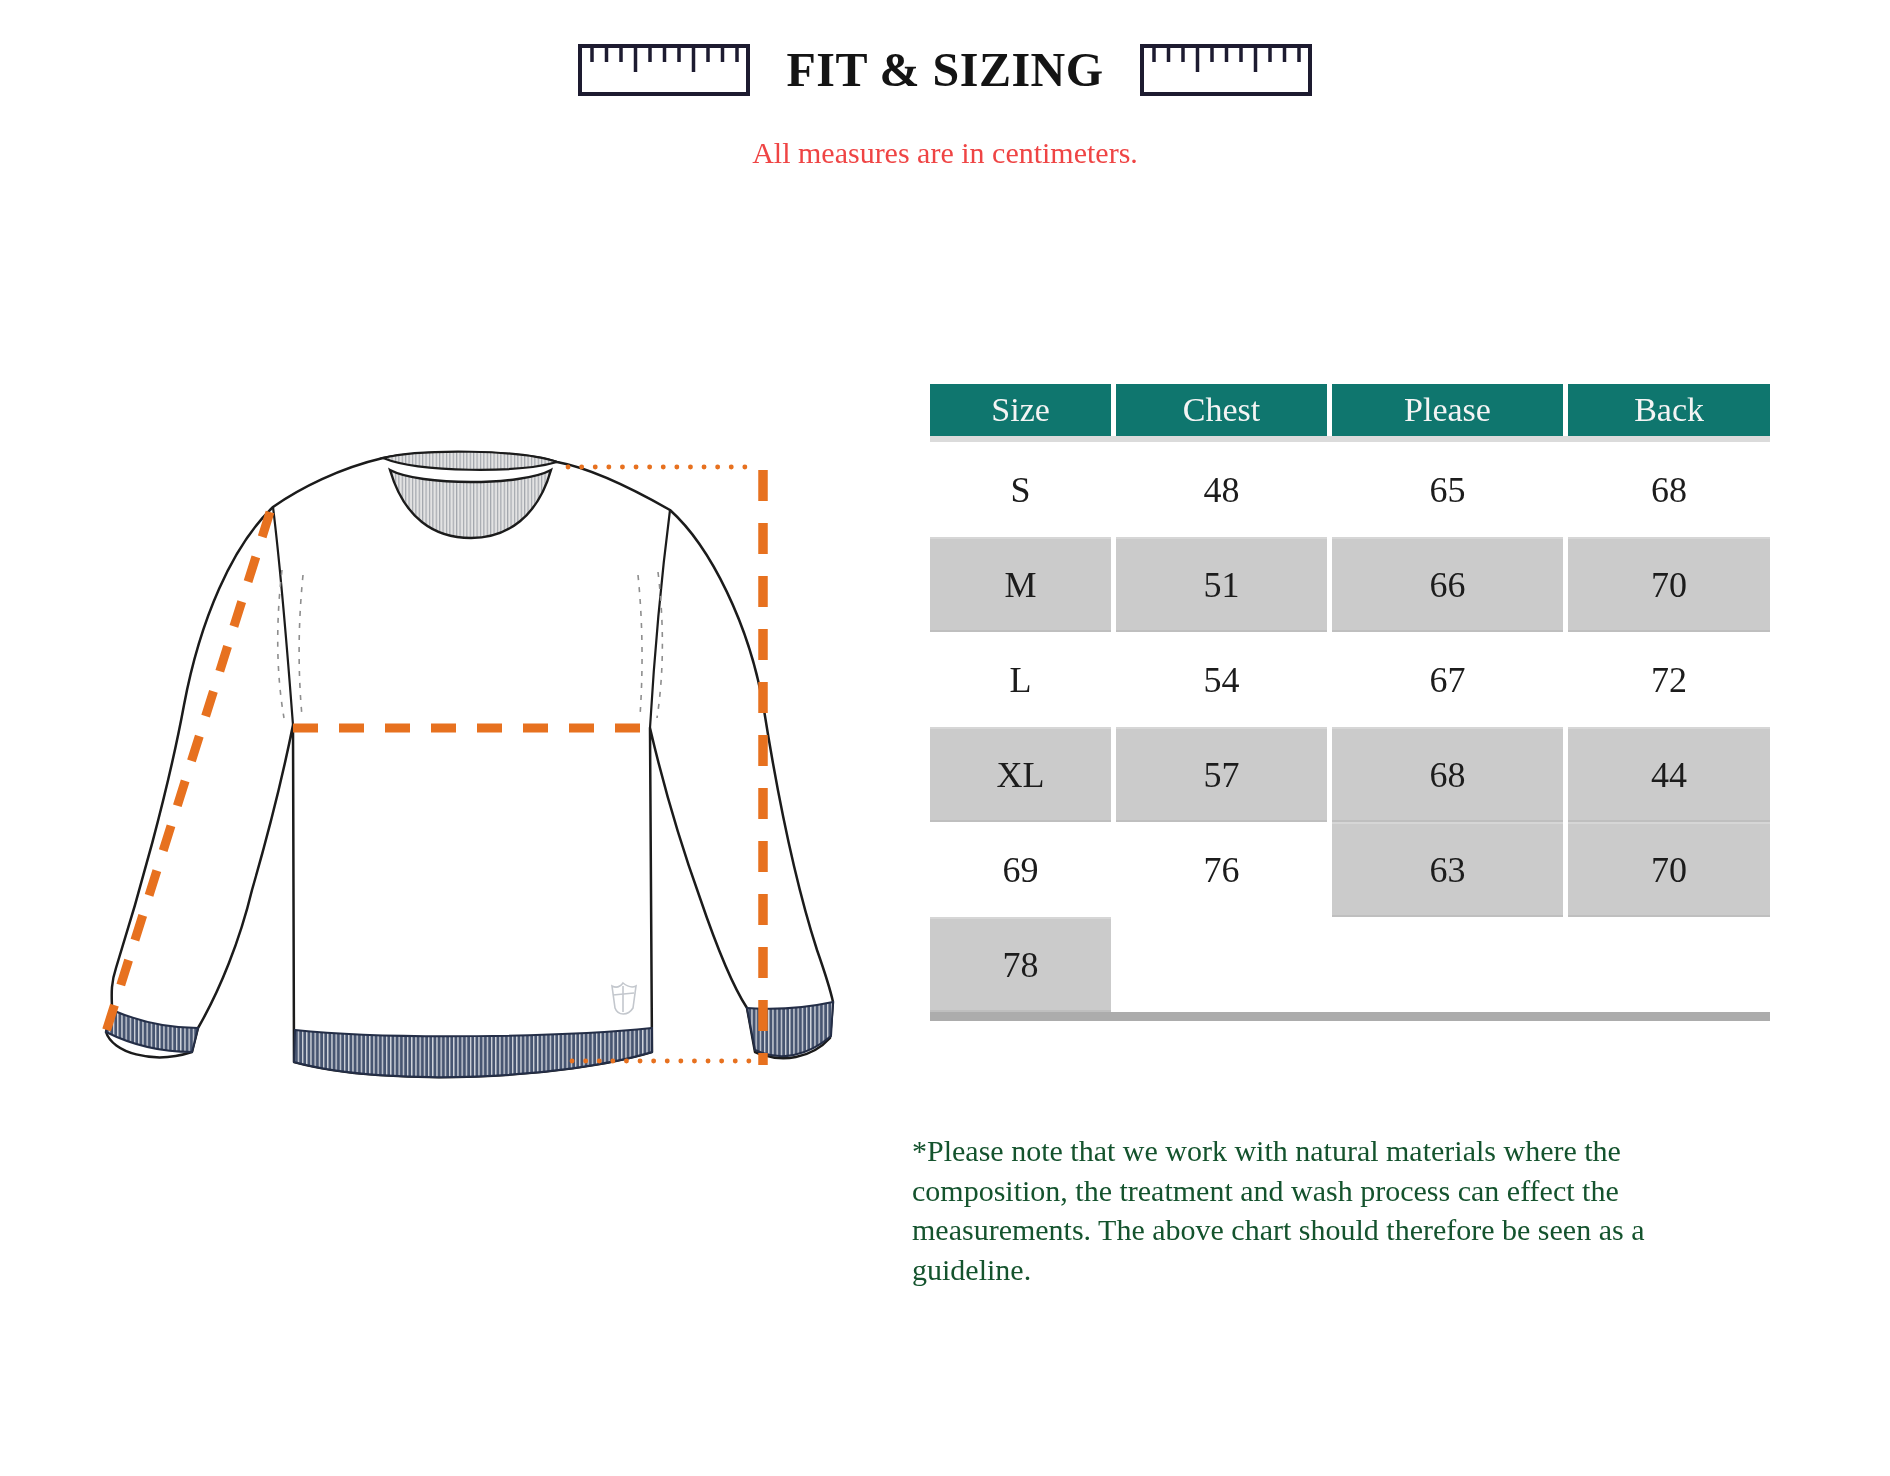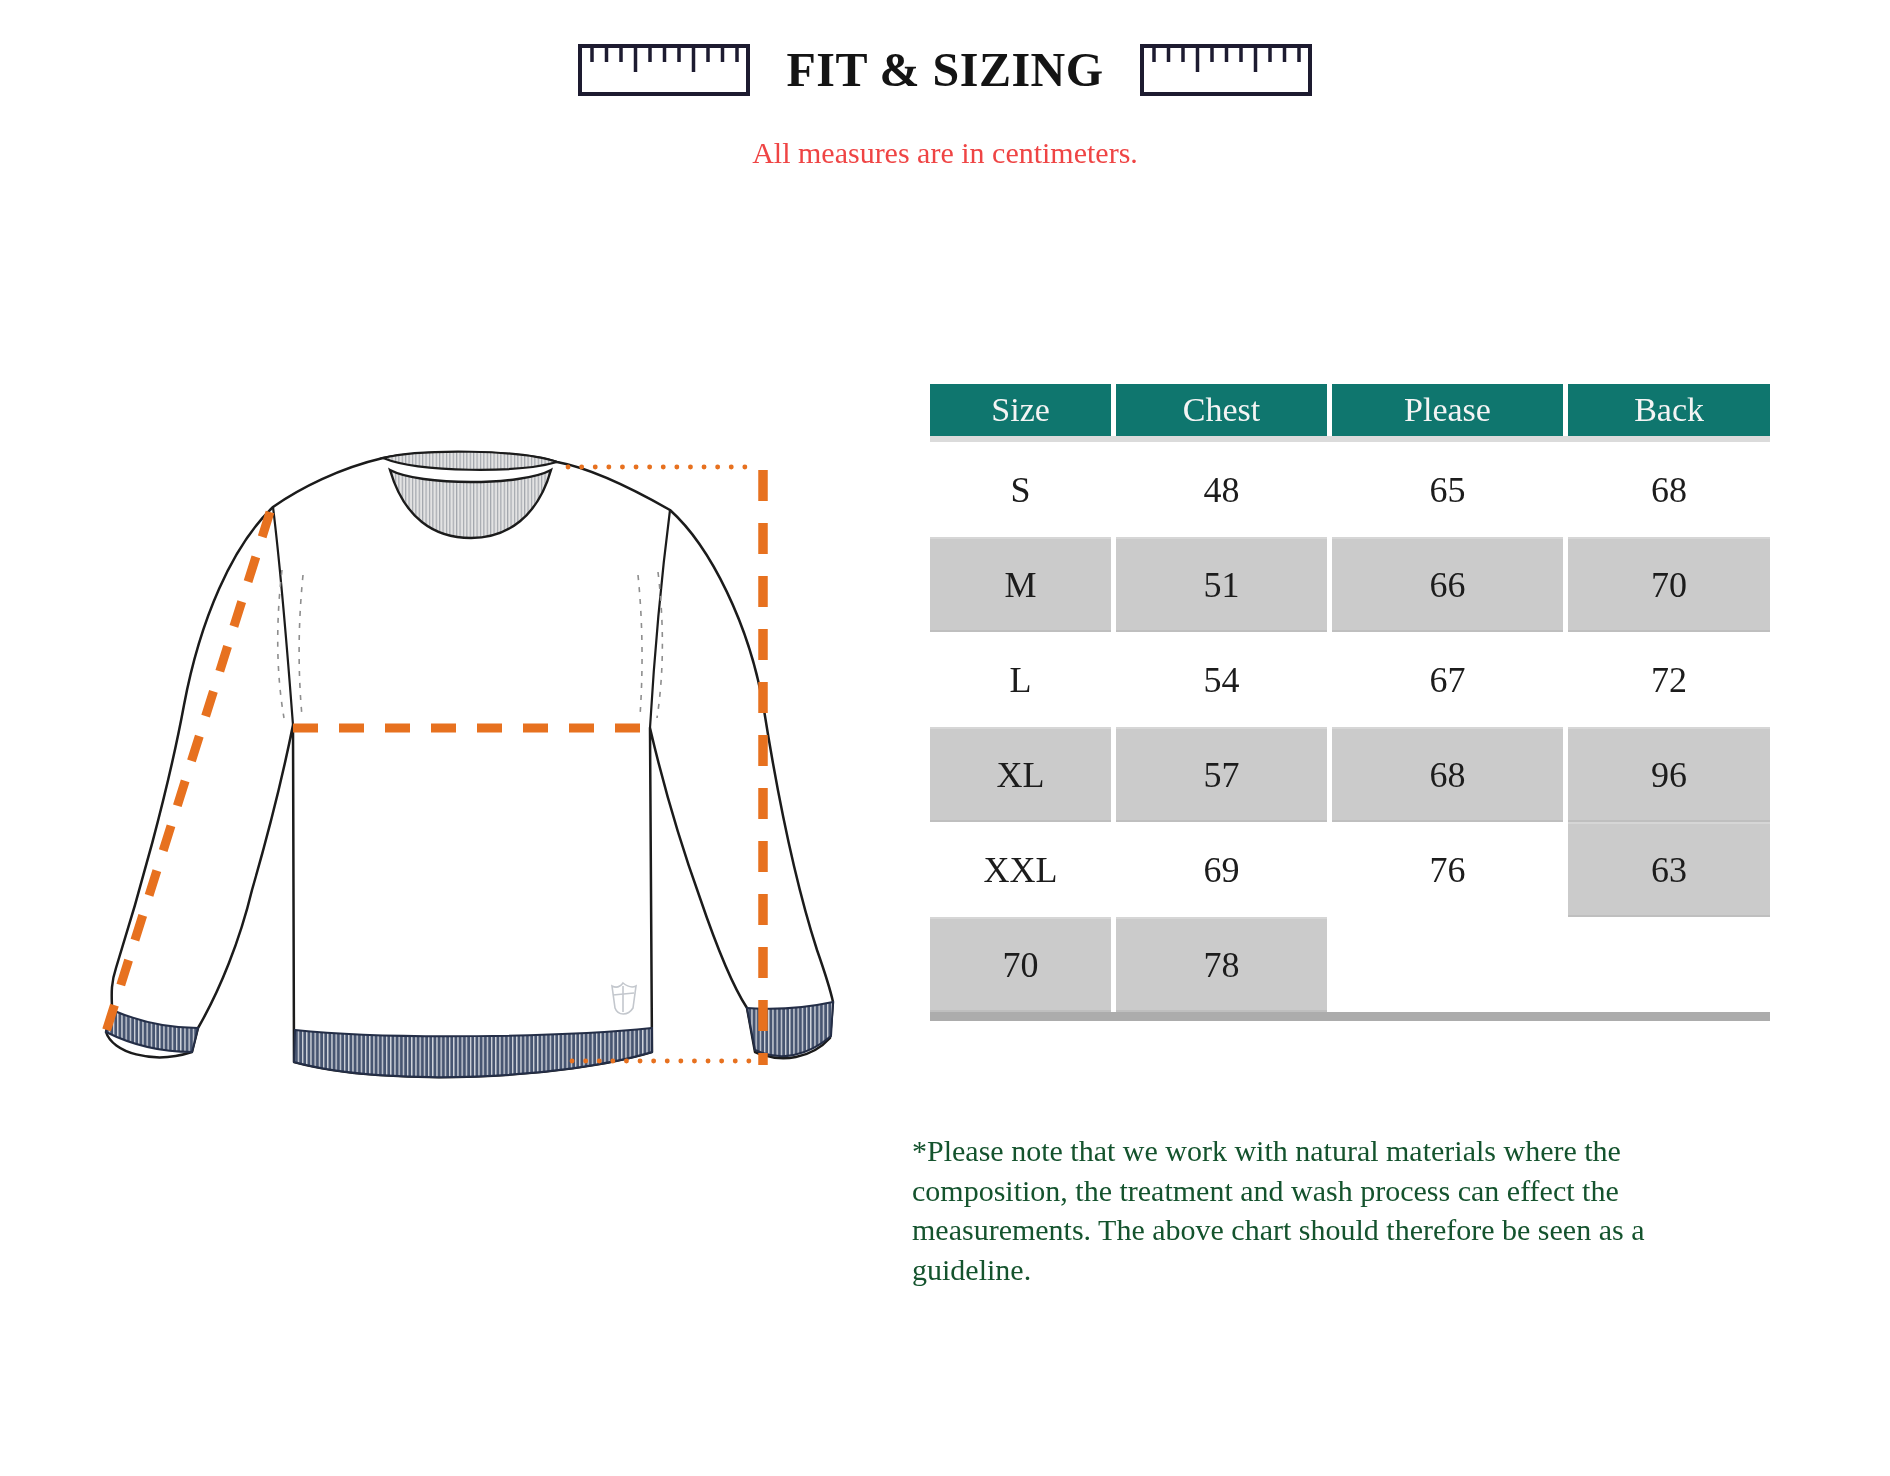--- a/index.html
+++ b/index.html
@@ -220,23 +220,22 @@
     <div class="cell row-gray">70</div>
 
     <div class="cell row-white">L</div>
     <div class="cell row-white">54</div>
     <div class="cell row-white">67</div>
     <div class="cell row-white">72</div>
 
     <div class="cell row-gray">XL</div>
     <div class="cell row-gray">57</div>
     <div class="cell row-gray">68</div>
-    <div class="cell row-gray">96</div>
-
-    <div class="cell row-white">XXL</div>
+    <div class="cell row-gray">44</div>
+
     <div class="cell row-white">69</div>
     <div class="cell row-white">76</div>
 
     <div class="cell row-gray">63</div>
     <div class="cell row-gray">70</div>
     <div class="cell row-gray">78</div>
 
     <div class="strip bottom-shadow"></div>
   </div>
 

